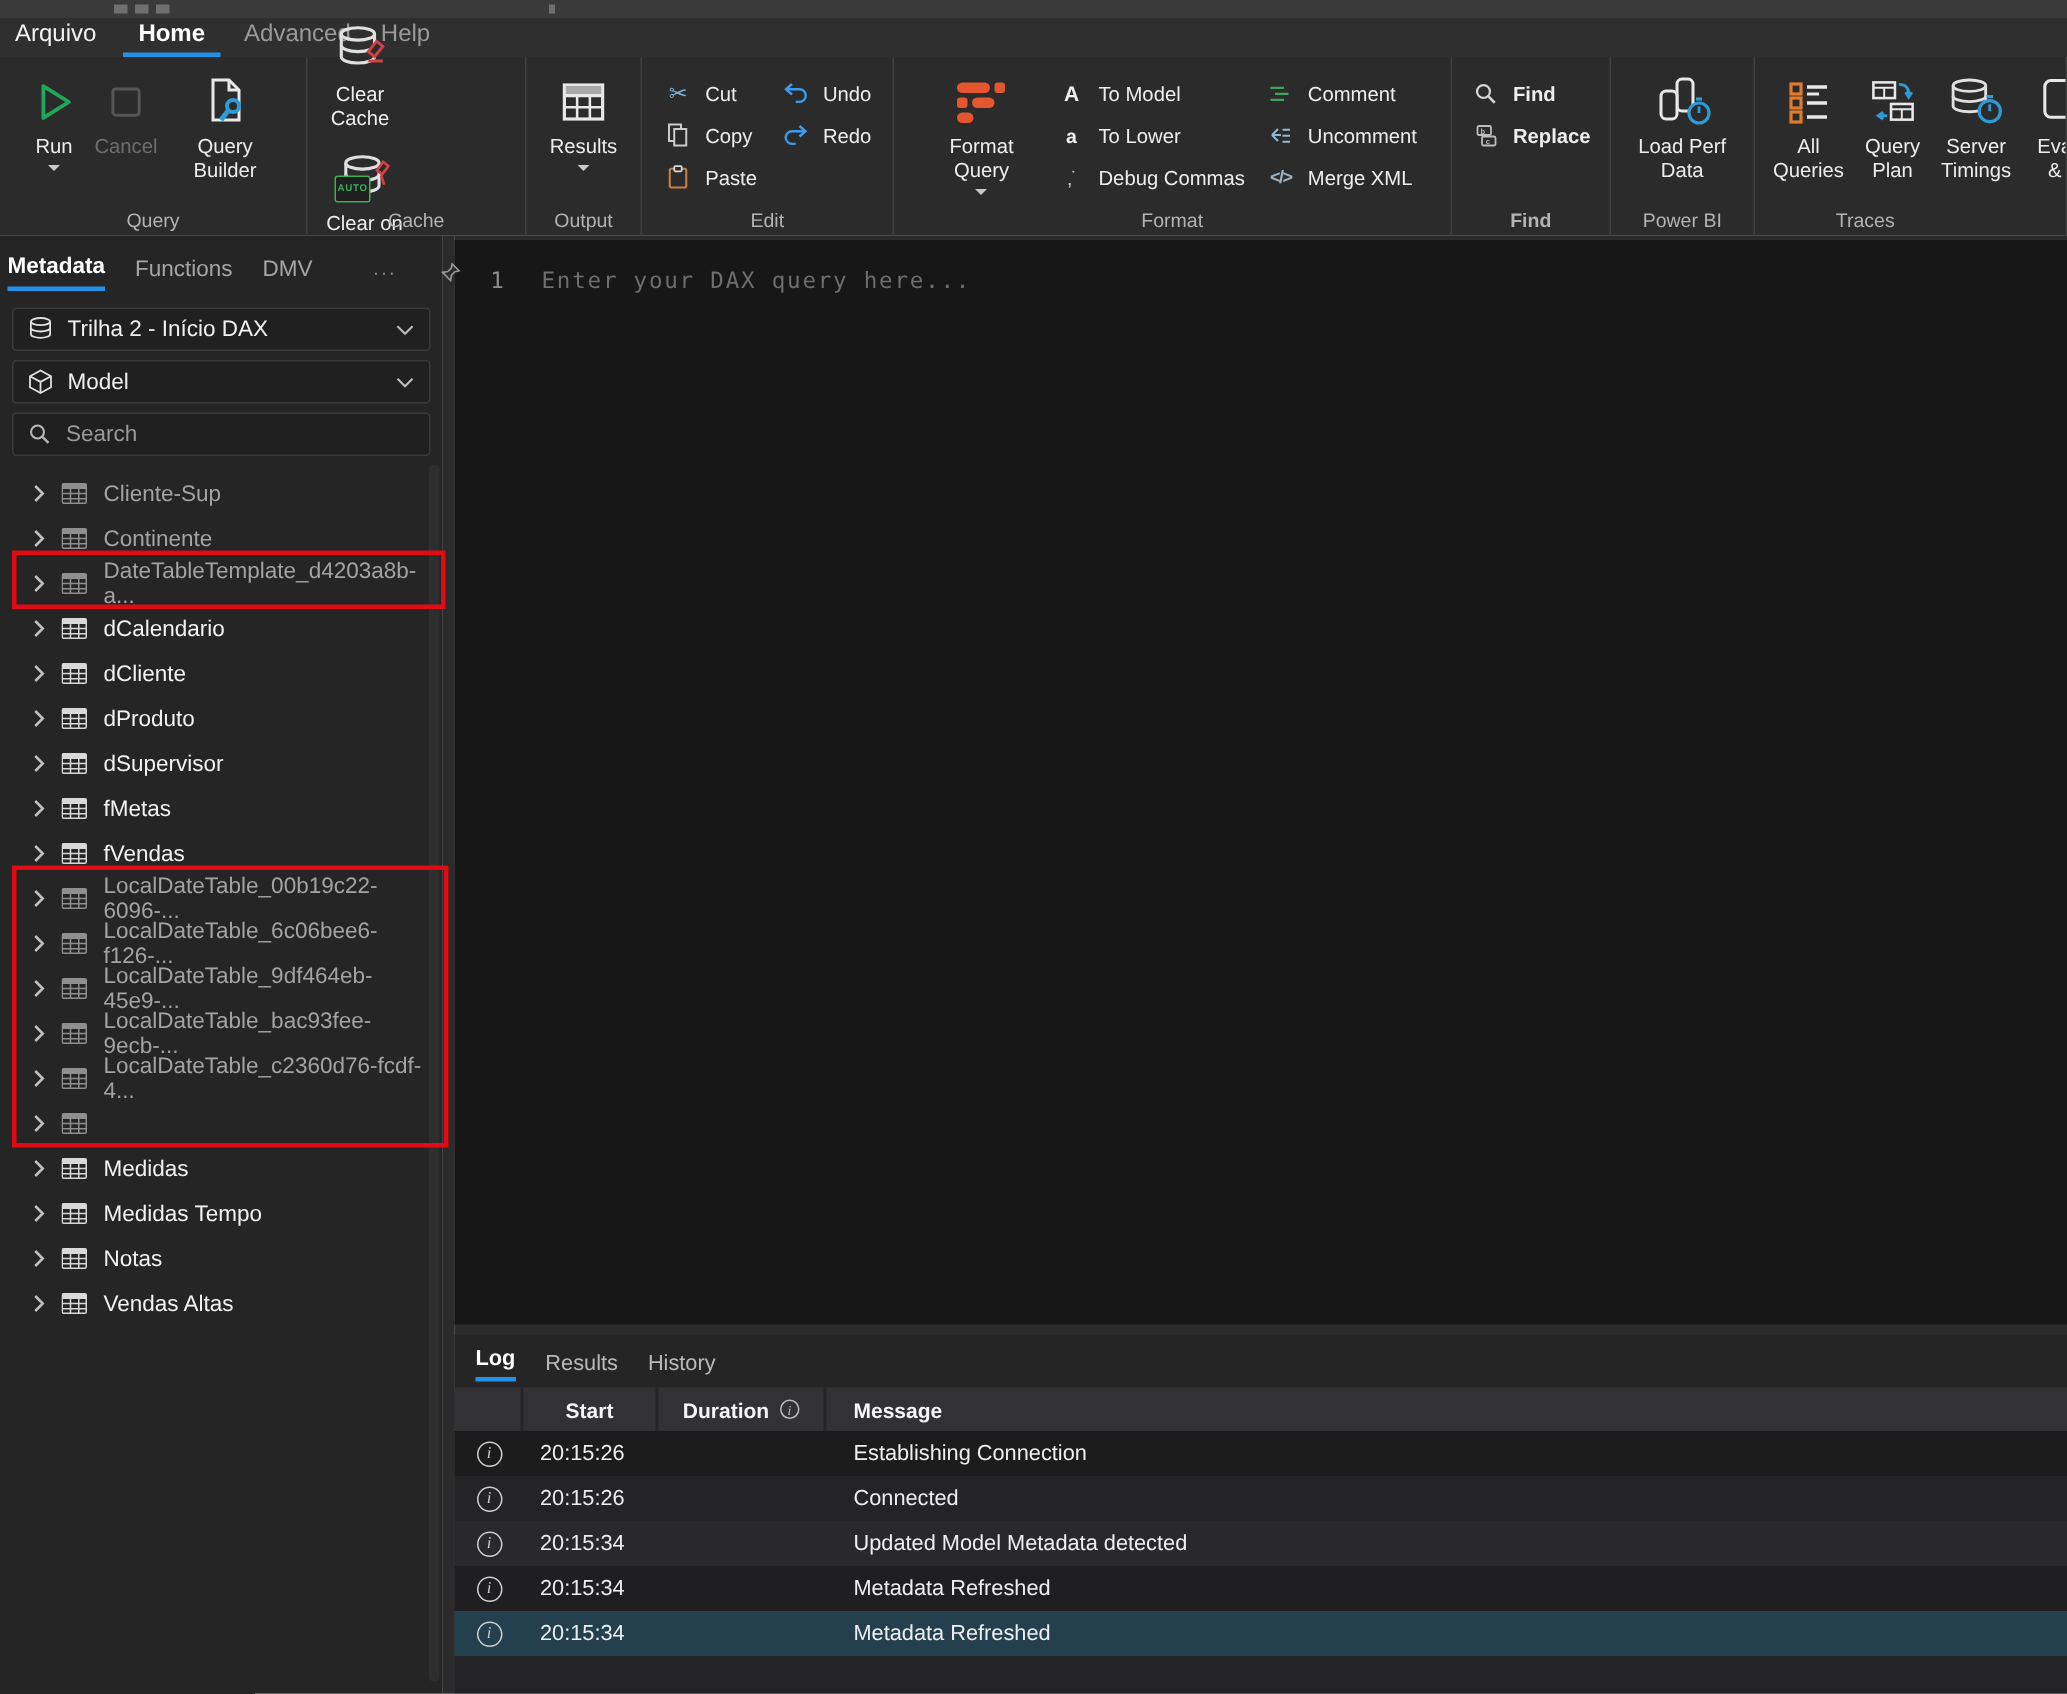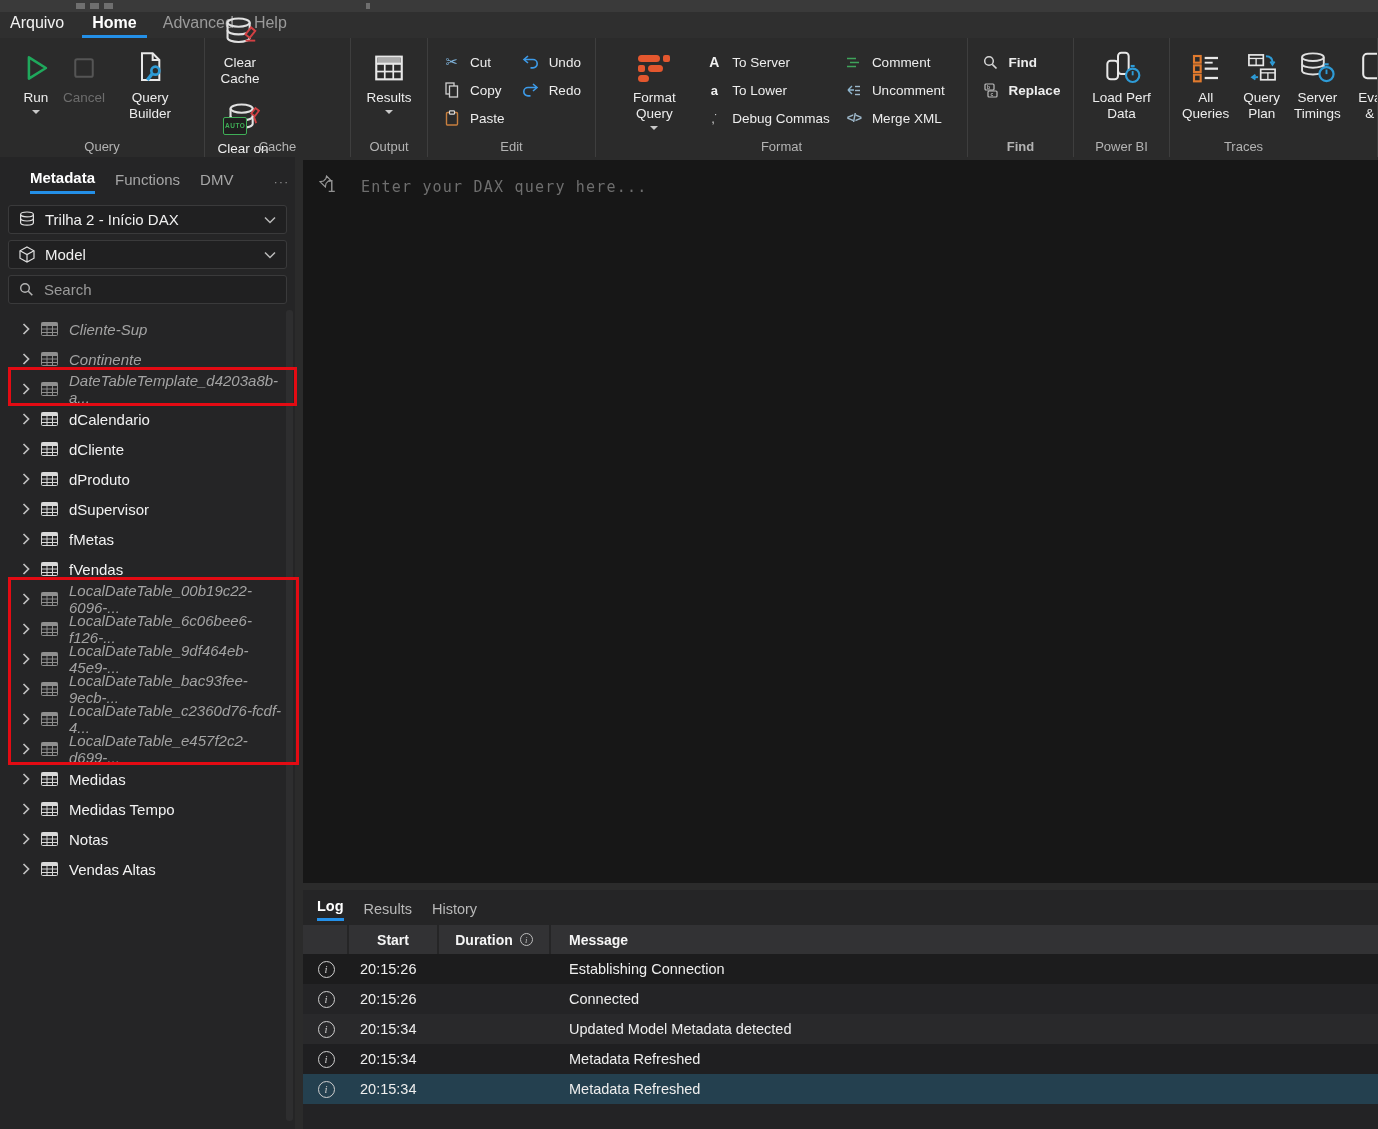--- a/index.html
+++ b/index.html
@@ -45,36 +45,36 @@
   .glyph-lower { font-size:13px; font-weight:bold; color:#f0f0f0; }
   .glyph-commas { font-size:13px; color:#cccccc; letter-spacing:-1px; }
 
   
   .body { display:flex; height:972px; }
   .sidebar { width:295px; background:#252526; position:relative; flex-shrink:0; display:flex; flex-direction:column; }
   .gapcol { width:8px; background:#2b2b2b; flex-shrink:0; }
   .main { flex:1; display:flex; flex-direction:column; background:#2b2b2b; }
 
   
-  .sidetabs { display:flex; align-items:center; gap:20px; padding:12px 12px 0 30px; font-size:15px; }
+  .sidetabs { display:flex; align-items:center; gap:20px; padding:12px 12px 0 5px; font-size:15px; }
   .sidetab { color:#a6a6a6; padding-bottom:5px; }
   .sidetab.active { color:#fff; font-weight:bold; border-bottom:3px solid #2490e8; }
   .sidetabs .spacer { flex:1; }
   .dots { color:#8f8f8f; font-size:13px; letter-spacing:1px; }
   .dd { height:29px; margin:6px 8px 0; background:#202021; border:1px solid #3a3a3b; border-radius:3px;
         display:flex; align-items:center; padding:0 10px; gap:10px; font-size:15px; color:#f0f0f0; }
   .dd.first { margin-top:11px; }
   .dd .grow { flex:1; }
   .searchbox input { background:transparent; border:none; outline:none; color:#e8e8e8; font-size:15px;
                      font-family:"Liberation Sans",sans-serif; width:200px; }
   .searchbox input::placeholder { color:#9a9a9a; opacity:1; }
   .tree { margin-top:10px; flex:1; position:relative; }
   .trow { height:30px; display:flex; align-items:center; padding-left:22px; gap:11px; font-size:15px; color:#f2f2f2; }
   .trow .tbl { color:#d9d9d9; }
-  .trow.hid { color:#a3a3a3; font-style:italic; }
+  .trow.hid { color:#a3a3a3; }
   .trow.hid .tbl { color:#8f8f8f; }
   .scrolltrack { position:absolute; right:2px; top:153px; bottom:8px; width:7px; background:#2e2e2f; border-radius:3px; }
 
   
   .editor { height:723px; margin-top:3px; background:#171717; display:flex;
             font-family:"DejaVu Sans Mono",monospace; font-size:15px; letter-spacing:1.2px; padding-top:18px; }
   .gutter { width:46px; text-align:right; padding-right:12px; color:#8f8f8f; }
   .codeline { padding-left:12px; color:#6e6e6e; }
 
   
@@ -276,21 +276,21 @@
                 <span class="fqbar" style="width:11px"></span>
               </span>
           </span>
         </span>
         <span>Format Query</span>
         <span class="caret below"></span>
       </div>
       <div class="smcol">
         <div class="smbtn">
           <span class="iconbox glyph-upper">A</span>
-          <span>To Server</span>
+          <span>To Model</span>
         </div>
         <div class="smbtn">
           <span class="iconbox glyph-lower">a</span>
           <span>To Lower</span>
         </div>
         <div class="smbtn">
           <span class="iconbox glyph-commas">,˙</span>
           <span>Debug Commas</span>
         </div>
       </div>
@@ -743,21 +743,20 @@
           <span class="tbl">
               <svg width="17" height="14" viewBox="0 0 17 14">
                 <rect x="0.5" y="0.5" width="16" height="13" rx="1" fill="none" stroke="currentColor"></rect>
                 <rect x="0.5" y="0.5" width="16" height="3.5" fill="currentColor" stroke="none"></rect>
                 <line x1="0.5" y1="7" x2="16.5" y2="7" stroke="currentColor"></line>
                 <line x1="0.5" y1="10.5" x2="16.5" y2="10.5" stroke="currentColor"></line>
                 <line x1="6" y1="4" x2="6" y2="13.5" stroke="currentColor"></line>
                 <line x1="11.5" y1="4" x2="11.5" y2="13.5" stroke="currentColor"></line>
               </svg>
             </span>
-          <span>LocalDateTable_e457f2c2-d699-...</span>
         </div>
         <div class="trow">
           <span>
               <svg width="8" height="12" viewBox="0 0 8 12">
                 <path d="M1.5 1 L6.5 6 L1.5 11" fill="none" stroke="#c0c0c0" stroke-width="1.7"></path>
               </svg>
             </span>
           <span class="tbl">
               <svg width="17" height="14" viewBox="0 0 17 14">
                 <rect x="0.5" y="0.5" width="16" height="13" rx="1" fill="none" stroke="currentColor"></rect>

